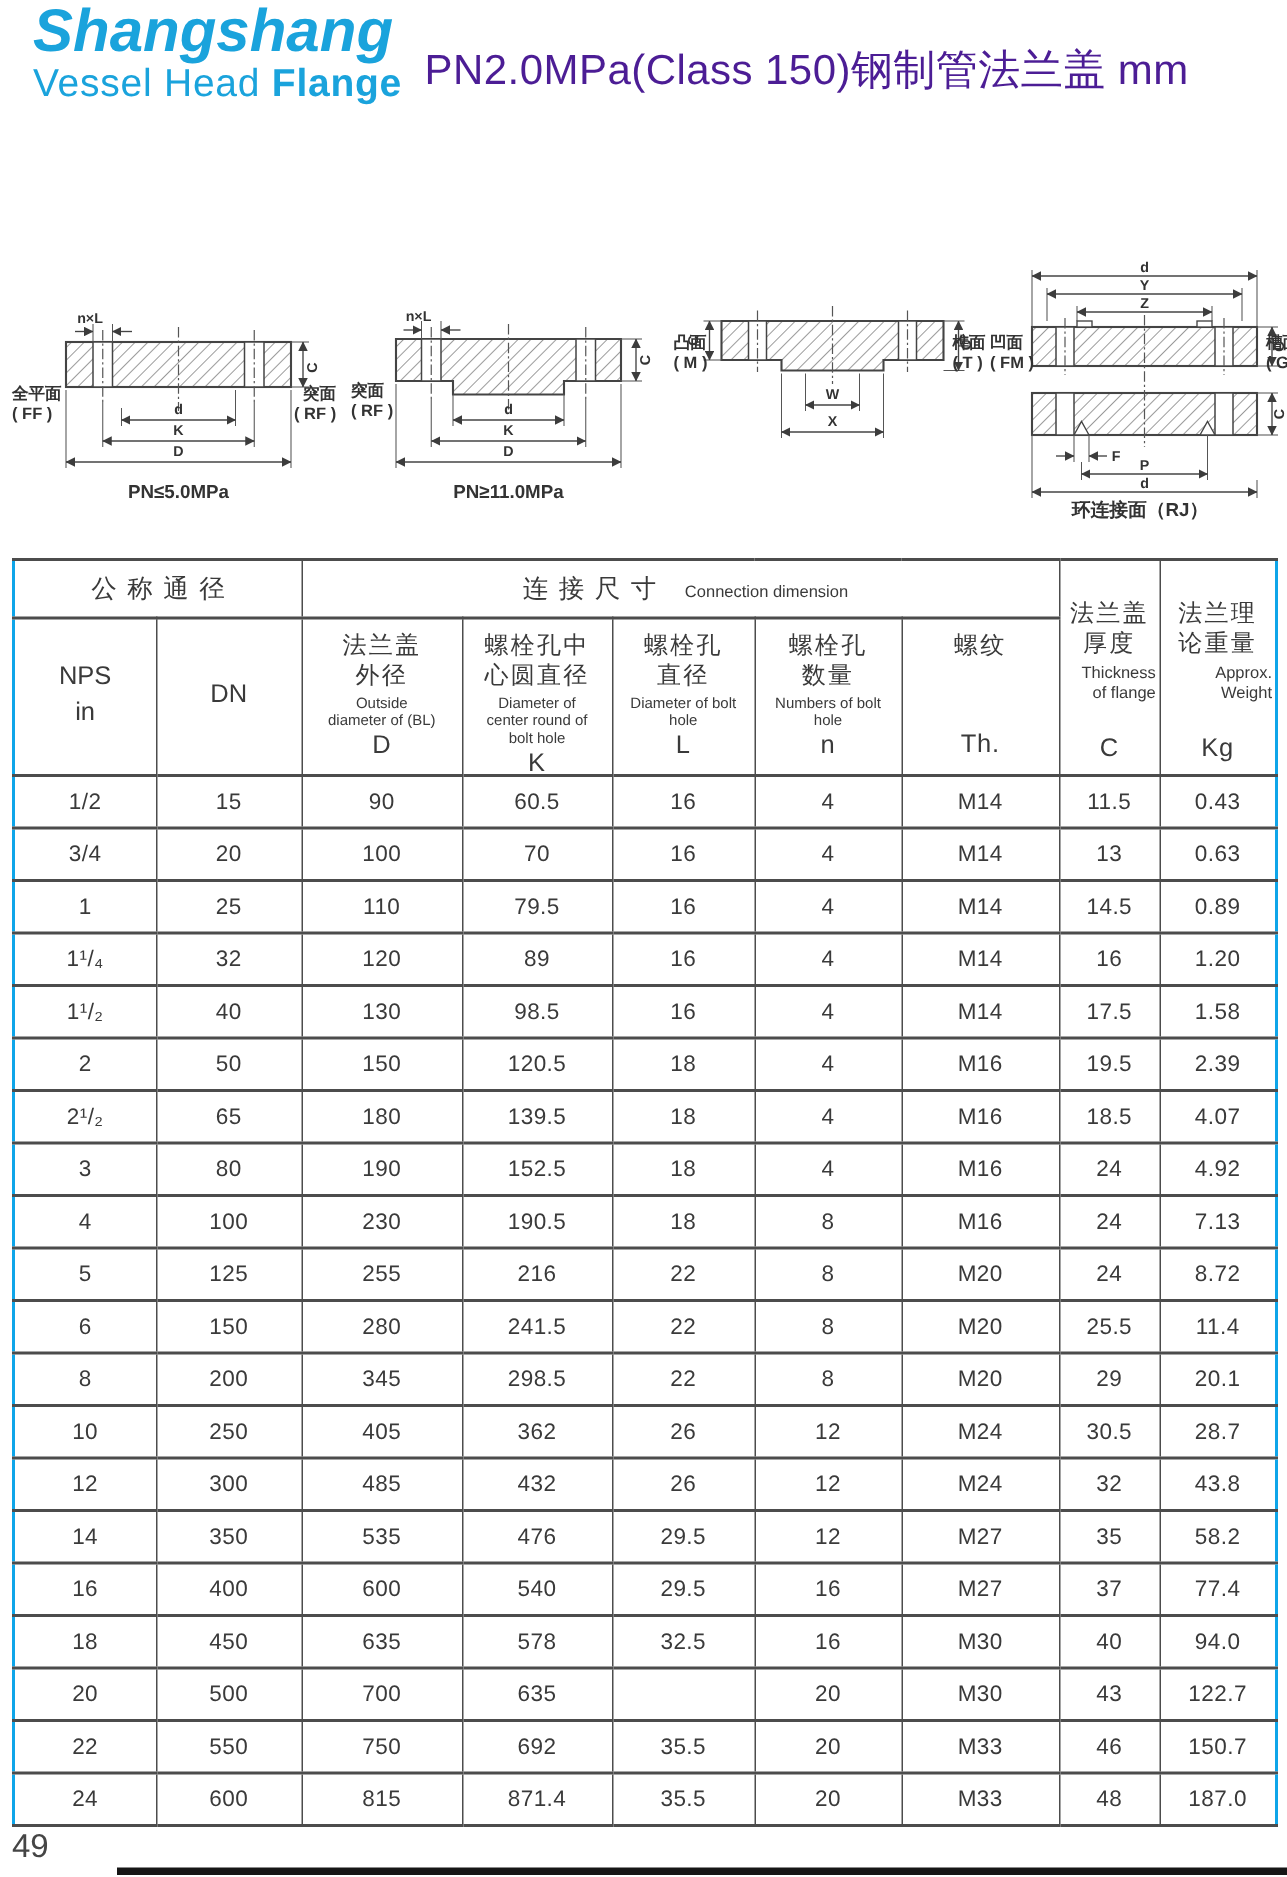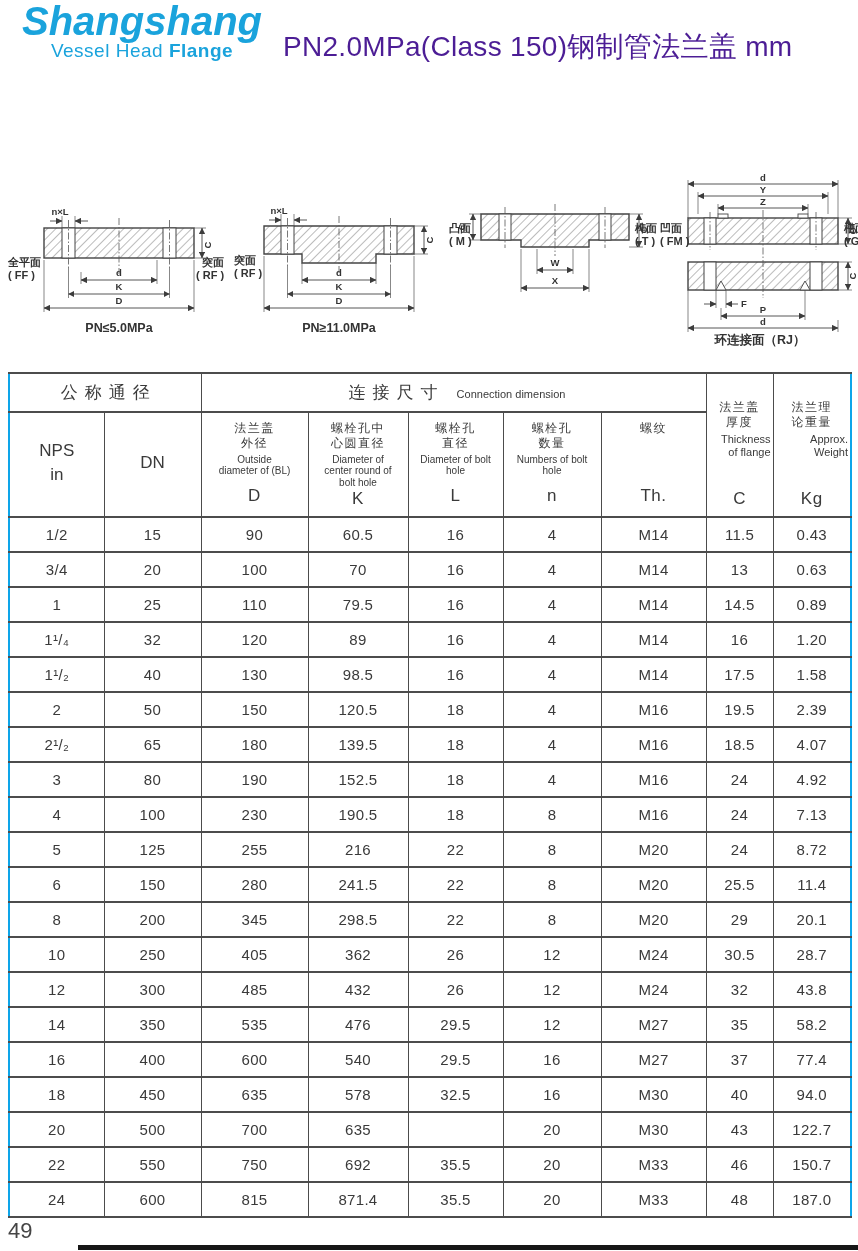--- a/index.html
+++ b/index.html
@@ -4,21 +4,21 @@
 <style>
   * { margin:0; padding:0; box-sizing:border-box; }
   html,body { background:#ffffff; }
   body { width:858px; height:1251px; position:relative; overflow:hidden;
          font-family:"Liberation Sans","DejaVu Sans",sans-serif; color:#3a3a3a; }
   .page { position:absolute; inset:0; background:#fff; }
 
   
   .logo { position:absolute; left:22px; top:0px; color:#1aa3dc; }
   .logo-title { font-size:40px; font-weight:bold; font-style:italic; letter-spacing:0; line-height:1.05; }
-  .logo-sub { font-size:19px; margin-top:-2px; letter-spacing:.5px;text-align:center; }
+  .logo-sub { font-size:26px; margin-top:-2px; letter-spacing:.5px;text-align:center; }
   .logo-sub .bold { font-weight:bold; }
   .titles { position:absolute; left:283px; top:28px; width:572px; }
   .title { font-size:28px; color:#4c1d95; white-space:nowrap; letter-spacing:.3px; }
   .title-row2 { display:flex; justify-content:space-between; align-items:baseline; margin-top:9px; }
   .standard { color:#8e8e8e; font-weight:bold; font-style:italic; font-size:21px; letter-spacing:1px; }
   .subtitle { font-size:20px; color:#3d3d3d; }
 
   
   .diagrams { position:absolute; left:0; top:176px; width:858px; height:168px; }
   .diagrams svg { position:absolute; top:0; overflow:visible; }
@@ -40,21 +40,21 @@
   th,td { border:1px solid #4c4c4c; border-top-width:2px; border-bottom-width:2px;
           font-weight:normal; text-align:center; vertical-align:middle; }
   tbody td { height:35px; font-size:15px; letter-spacing:.3px; color:#3a3a3a; }
   .gh th { height:38px; font-size:17px; }
   .gh .cnw { letter-spacing:7px; padding-left:7px; }
   .gh .en { font-size:11px; margin-left:12px; letter-spacing:0;text-align:right; }
   .sh th { height:104px; vertical-align:top; }
   .hcell { display:flex; flex-direction:column; align-items:center; height:100px; padding:8px 2px 7px; }
   .hcell.tall { height:142px; padding-top:26px; }
   .hcell.center { justify-content:center; gap:1px; }
-  .cn { font-size:12px; line-height:1.25; letter-spacing:1.5px; white-space:nowrap; }
+  .cn { font-size:16px; line-height:1.25; letter-spacing:1.5px; white-space:nowrap; }
   .en { font-size:10px; line-height:1.18; margin-top:3px; max-width:76px; }
   .sym { font-size:17px; margin-top:auto; letter-spacing:.5px; }
   .big { font-size:17px; line-height:1.35; }
 
   
   .pageno { position:absolute; left:8px; top:1218px; font-size:22px; color:#454545; }
   .footbar { position:absolute; left:78px; top:1245px; width:780px; height:5px; background:#161616; }
 </style>
 </head>
 <body>

